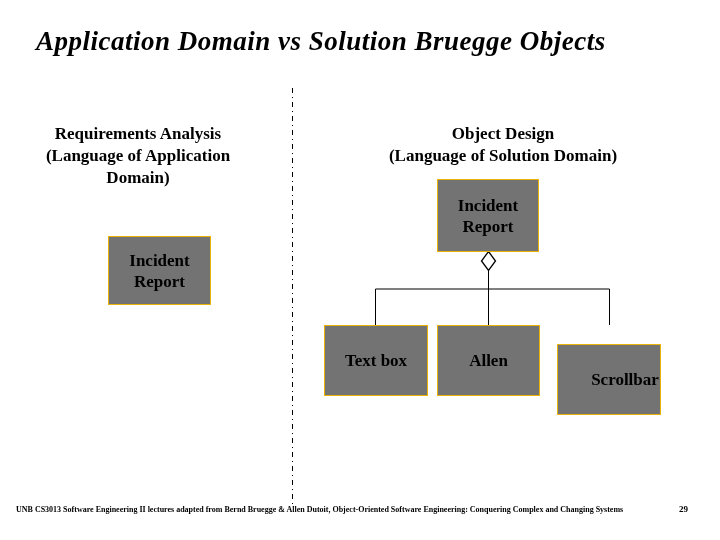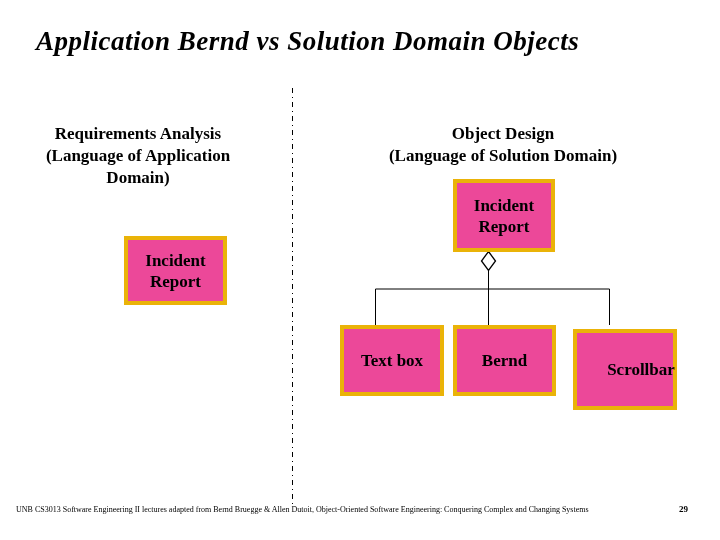--- a/index.html
+++ b/index.html
@@ -39,71 +39,70 @@
     top: 123px;
     width: 222px;
   }
   .heading-right {
     left: 368px;
     top: 123px;
     width: 270px;
   }
   .uml-box {
     position: absolute;
-    border: 4px solid #eab308;
-    background: #ec4899;
+    border: 1px solid #eab308;
+    background: #737373;
     display: flex;
     flex-direction: column;
     align-items: center;
     justify-content: center;
     font-size: 17px;
     line-height: 21px;
     font-weight: bold;
     text-align: center;
     box-sizing: border-box;
-    margin-left: 16px;
   }
   .box-incident-left   { left: 108px; top: 236px; width: 103px; height: 69px; }
   .box-incident-right  { left: 437px; top: 179px; width: 102px; height: 73px; }
   .box-textbox         { left: 324px; top: 325px; width: 104px; height: 71px; }
   .box-menu            { left: 437px; top: 325px; width: 103px; height: 71px; }
-  .box-scrollbar       { left: 557px; top: 329px; width: 104px; height: 81px; padding-left: 32px; }
+  .box-scrollbar       { left: 557px; top: 344px; width: 104px; height: 71px; padding-left: 32px; }
   .diagram-lines {
     position: absolute;
     left: 0;
     top: 0;
     width: 720px;
     height: 540px;
     pointer-events: none;
   }
   .footer {
     position: absolute;
     left: 16px;
     top: 505px;
     width: 630px;
     font-size: 8px;
     line-height: 10px;
-    font-weight: normal;
+    font-weight: bold;
     white-space: nowrap;
   }
   .page-number {
     position: absolute;
     left: 679px;
     top: 504px;
     font-size: 9px;
     line-height: 11px;
     font-weight: bold;
   }
 </style>
 </head>
 <body>
 
 <div class="slide">
 
-  <div class="slide-title">Application Bernd vs Solution Domain Objects</div>
+  <div class="slide-title">Application Domain vs Solution Bruegge Objects</div>
 
   <div class="column-heading heading-right">
     <div>Object Design</div>
     <div>(Language of Solution Domain)</div>
   </div>
 
   <div class="column-heading heading-left">
     <div>Requirements Analysis</div>
     <div>(Language of Application</div>
     <div>Domain)</div>
@@ -132,21 +131,21 @@
   <div class="uml-box box-incident-right">
     <div>Incident</div>
     <div>Report</div>
   </div>
 
   <div class="uml-box box-textbox">
     <div>Text box</div>
   </div>
 
   <div class="uml-box box-menu">
-    <div>Bernd</div>
+    <div>Allen</div>
   </div>
 
   <div class="uml-box box-scrollbar">
     <div>Scrollbar</div>
   </div>
 
   <div class="footer">UNB CS3013 Software Engineering II lectures adapted from Bernd Bruegge &amp; Allen Dutoit, Object-Oriented Software Engineering: Conquering Complex and Changing Systems</div>
 
   <div class="page-number">29</div>
 

